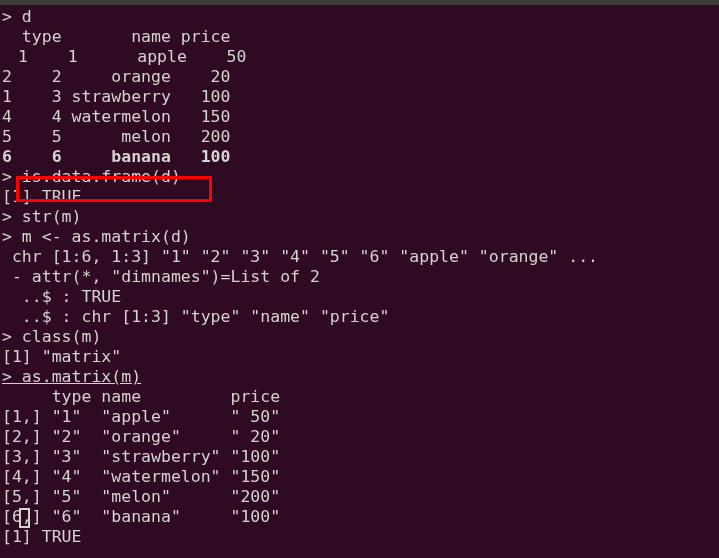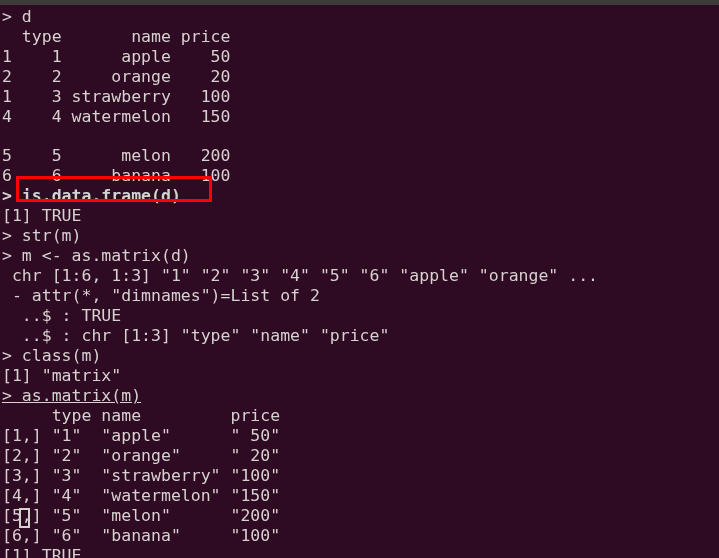--- a/index.html
+++ b/index.html
@@ -66,27 +66,27 @@
 </head>
 <body>
 
 <div id="screen" style="background: rgb(47, 10, 35);">
 
   <div id="top-strip" style="background: rgb(61, 59, 56);"></div>
 
   <div id="terminal-body">
     <div class="line" style="color: rgb(214, 210, 208);">&gt; d</div>
     <div class="line" style="color: rgb(214, 210, 208);">  type       name price</div>
-    <div class="line" style="color: rgb(214, 210, 208);">1    1      apple    50</div>
+    <div class="line" style="color: rgb(214, 210, 208); margin-left: 16px;">1    1      apple    50</div>
     <div class="line" style="color: rgb(214, 210, 208);">2    2     orange    20</div>
     <div class="line" style="color: rgb(214, 210, 208);">1    3 strawberry   100</div>
     <div class="line" style="color: rgb(214, 210, 208);">4    4 watermelon   150</div>
-    <div class="line" style="color: rgb(214, 210, 208); margin-top: 19px;">5    5      melon   200</div>
-    <div class="line" style="color: rgb(214, 210, 208);">6    6     banana   100</div>
-    <div class="line" style="color: rgb(214, 210, 208); font-weight: bold;">&gt; is.data.frame(d)</div>
+    <div class="line" style="color: rgb(214, 210, 208);">5    5      melon   200</div>
+    <div class="line" style="color: rgb(214, 210, 208); font-weight: bold;">6    6     banana   100</div>
+    <div class="line" style="color: rgb(214, 210, 208);">&gt; is.data.frame(d)</div>
     <div class="line" style="color: rgb(214, 210, 208);">[1] TRUE</div>
     <div class="line" style="color: rgb(214, 210, 208);">&gt; str(m)</div>
     <div class="line" style="color: rgb(214, 210, 208);">&gt; m &lt;- as.matrix(d)</div>
     <div class="line" style="color: rgb(214, 210, 208);"> chr [1:6, 1:3] "1" "2" "3" "4" "5" "6" "apple" "orange" ...</div>
     <div class="line" style="color: rgb(214, 210, 208);"> - attr(*, "dimnames")=List of 2</div>
     <div class="line" style="color: rgb(214, 210, 208);">  ..$ : TRUE</div>
     <div class="line" style="color: rgb(214, 210, 208);">  ..$ : chr [1:3] "type" "name" "price"</div>
     <div class="line" style="color: rgb(214, 210, 208);">&gt; class(m)</div>
     <div class="line" style="color: rgb(214, 210, 208);">[1] "matrix"</div>
     <div class="line" style="color: rgb(214, 210, 208); text-decoration: underline;">&gt; as.matrix(m)</div>

